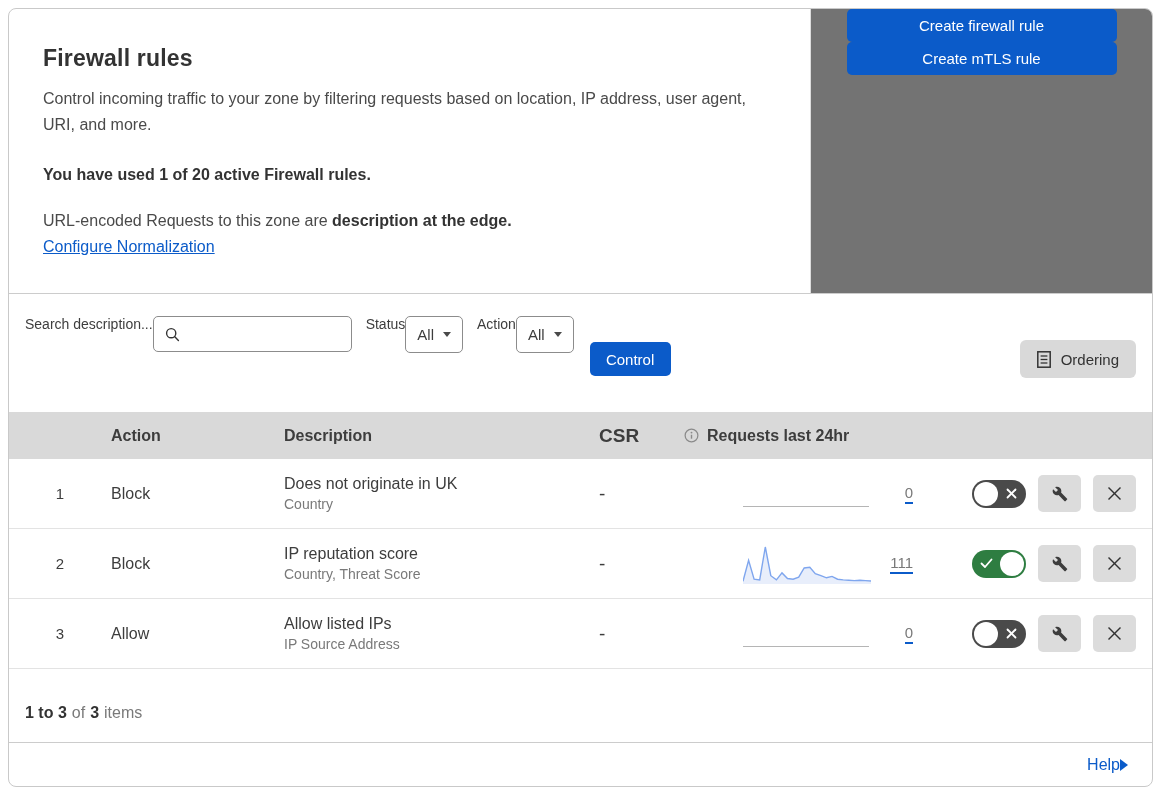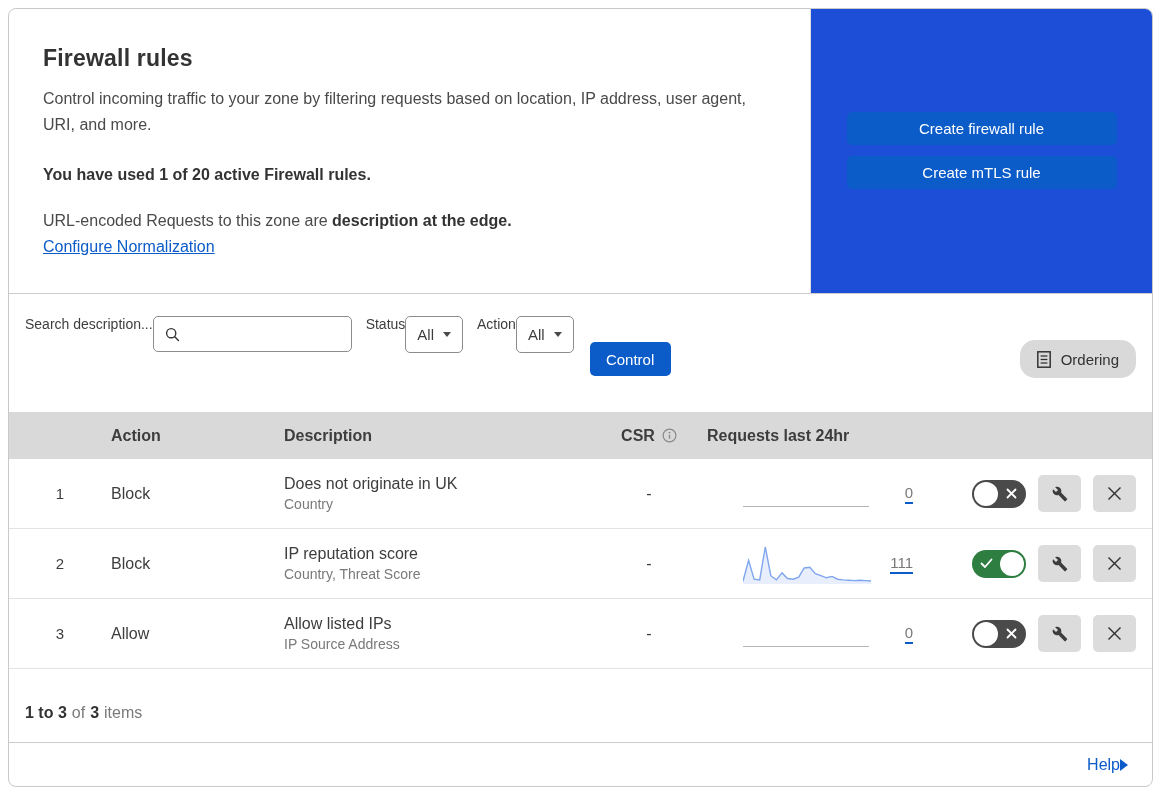--- a/index.html
+++ b/index.html
@@ -14,49 +14,49 @@
   
   .top-section { display:flex; height:285px; border-bottom:1px solid #ccc; }
   .top-left { flex:1; padding:36px 30px 0 34px; }
   .page-title { font-size:23px; font-weight:700; color:#333; letter-spacing:.2px; }
   .desc { font-size:16px; color:#4a4a4a; line-height:1.65; margin-top:14px; max-width:710px; }
   .usage { font-size:16px; font-weight:700; color:#333; margin-top:27px; }
   .norm { font-size:16px; color:#4a4a4a; margin-top:28px; }
   .norm b { color:#333; }
   .link { color:var(--accent,#0b5bc9); font-size:16px; text-decoration:underline; display:inline-block; margin-top:8px; cursor:pointer; }
 
-  .side-panel { width:342px; background:#1d4ed8; border-left:1px solid #ddd;
-    display:flex; flex-direction:column; align-items:center; padding-top:103px; gap:11px; }
+  .side-panel { width:342px; background:#737373; border-left:1px solid #ddd;
+    display:flex; flex-direction:column; align-items:center; }
   .btn-primary { background:var(--accent,#0b5bc9); color:#fff; border:none; border-radius:5px;
     font-family:inherit; font-size:15px; cursor:pointer; }
   .panel-btn { width:270px; height:33px; }
 
   
   .filter-bar { position:relative; height:118px; padding:22px 16px 0 16px; display:flex; align-items:flex-start; }
   .fgroup { display:flex; flex-direction:row; margin-right:14px; }
   .flabel { font-size:14px; color:#3d3d3d; margin-bottom:9px; }
   .search-box { width:199px; height:36px; border:1px solid #8c8c8c; border-radius:5px; background:#fff;
     display:flex; align-items:center; padding-left:11px; }
   .search-box input { border:none; outline:none; flex:1; height:100%; font-family:inherit; font-size:15px; padding:0 8px; background:transparent; }
   .dropdown { height:37px; background:#fff; border:1px solid #8c8c8c; border-radius:5px;
     display:flex; align-items:center; gap:9px; padding:8px 11px; font-family:inherit; font-size:15px; color:#3d3d3d; cursor:pointer;text-align:right; }
   .caret { width:0; height:0; border-left:4.5px solid transparent; border-right:4.5px solid transparent; border-top:5.5px solid #4a4a4a; }
   .search-btn { width:81px; height:34px; margin-top:26px; margin-left:2px; }
-  .ordering-btn { position:absolute; right:16px; top:46px; height:38px; background:#d9d9d9; border:none; border-radius:15px;
+  .ordering-btn { position:absolute; right:16px; top:46px; height:38px; background:#d9d9d9; border:none; border-radius:6px;
     display:flex; align-items:center; gap:10px; padding:0 17px; font-family:inherit; font-size:15px; color:#333; cursor:pointer; }
 
   
   .thead { display:flex; align-items:center; height:47px; background:#d9d9d9; font-size:16px; font-weight:700; color:#3d3d3d; }
   .trow { display:flex; align-items:center; height:70px; border-bottom:1px solid #e3e3e3; }
   .c-num { width:102px; text-align:center; font-size:15px; }
   .c-action { width:173px; font-size:16px; }
   .c-desc { width:315px; display:flex; flex-direction:column; justify-content:center; gap:3px; }
   .d-main { font-size:16px; color:#3d3d3d; }
   .d-sub { font-size:14px; color:#797979; }
-  .c-csr { width:100px; text-align:center; font-size:16px; display:flex; align-items:center; justify-content:center; gap:7px; }
+  .c-csr { width:100px; text-align:center; font-size:19px; display:flex; align-items:center; justify-content:space-between; gap:7px; }
   .c-activity { width:228px; display:flex; align-items:center; padding:0 14px 0 44px; }
   .thead .c-activity { padding-left:8px; }
   .count { margin-left:auto; font-size:15px; color:#797979; text-decoration:none; border-bottom:2px solid var(--accent,#0b5bc9); padding-bottom:1px; cursor:pointer; }
   .c-controls { flex:1; display:flex; align-items:center; justify-content:flex-end; gap:12px; padding-right:16px; }
   .spark { width:128px; height:44px; display:flex; align-items:flex-end; }
   .flatline { width:126px; height:1px; background:#b5b5b5; margin-bottom:9px; }
 
   .toggle { position:relative; width:54px; height:28px; border-radius:14px; border:none; cursor:pointer; }
   .toggle.off { background:#4a4a4a; }
   .toggle.on  { background:var(--green,#2e7d41); }

